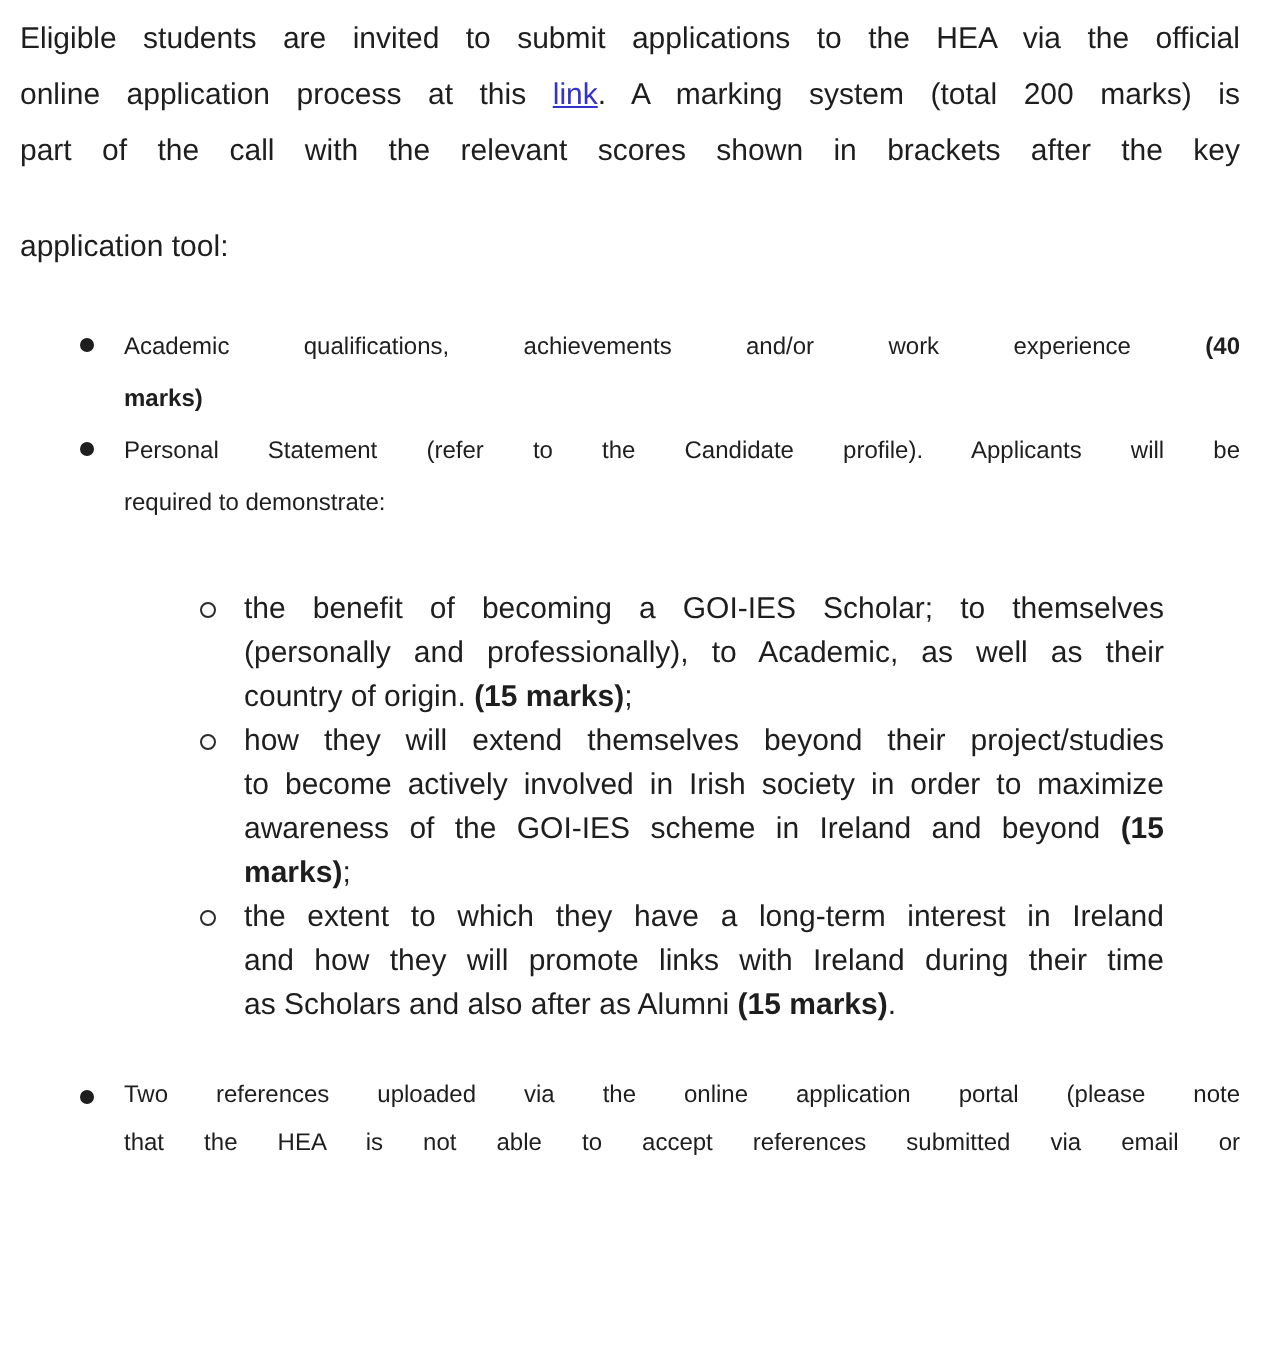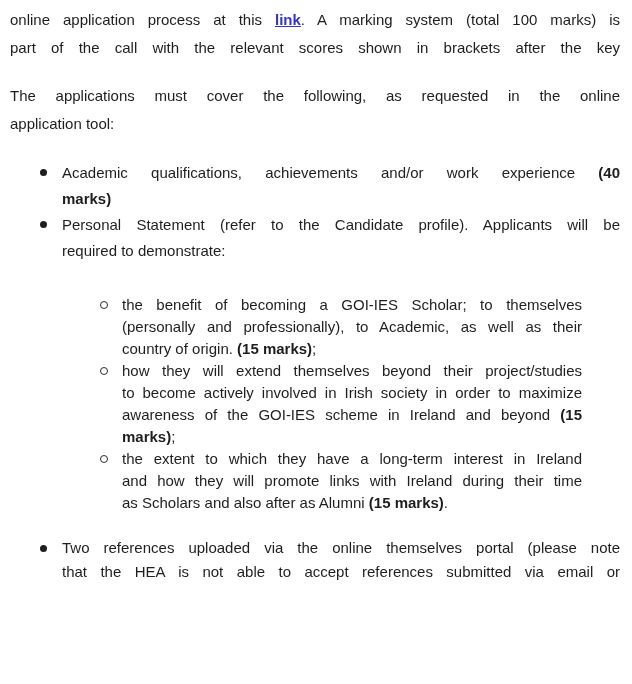--- a/index.html
+++ b/index.html
@@ -21,21 +21,21 @@
   .paragraph {
     width: 610px;
     font-size: 15px;
     line-height: 28px;
   }
   .paragraph + .paragraph { margin-top: 20px; }
   .bullet {
     display: flex;
     margin-left: 28px;
     width: 582px;
-    font-size: 15px;
+    font-size: 12px;
     line-height: 26px;
   }
   .paragraph + .bullet { margin-top: 22px; }
   .subbullet {
     display: flex;
     margin-left: 88px;
     width: 484px;
     font-size: 15px;
     line-height: 22px;
   }
@@ -73,33 +73,32 @@
   .line.final {
     text-align: left;
     text-align-last: auto;
     -moz-text-align-last: auto;
   }
   .b { font-weight: 700; }
   a.lnk {
     color: #3333cc;
     text-decoration: underline;
     cursor: pointer;
-    font-weight: bold;
   }
 </style>
 </head>
 <body>
 
 <main id="doc">
     <div class="block paragraph">
-      <div class="line"><span>online application process at this </span><a class="lnk" href="#" style="color: rgb(51, 51, 204);">link</a><span>.  A marking system (total 100 marks) is</span></div>
+      <div class="line"><span>Eligible students are invited to submit applications to the HEA via the official</span></div>
+      <div class="line"><span>online application process at this </span><a class="lnk" href="#" style="color: rgb(51, 51, 204);">link</a><span>.  A marking system (total 200 marks) is</span></div>
       <div class="line"><span>part of the call with the relevant scores shown in brackets after the key</span></div>
     </div>
     <div class="block paragraph">
-      <div class="line"><span>The applications must cover the following, as requested in the online</span></div>
       <div class="line final"><span>application tool:</span></div>
     </div>
     <div class="block bullet">
       <span class="marker disc-marker"></span>
       <div class="content">
         <div class="line"><span>Academic qualifications, achievements and/or work experience </span><span class="b">(40</span></div>
         <div class="line final"><span class="b">marks)</span></div>
       </div>
     </div>
     <div class="block bullet">
@@ -130,17 +129,17 @@
       <span class="marker circle-marker"></span>
       <div class="content">
         <div class="line"><span>the extent to which they have a long-term interest in Ireland</span></div>
         <div class="line"><span>and how they will promote links with Ireland during their time</span></div>
         <div class="line final"><span>as Scholars and also after as Alumni </span><span class="b">(15 marks)</span><span>.</span></div>
       </div>
     </div>
     <div class="block bullet">
       <span class="marker disc-marker"></span>
       <div class="content">
-        <div class="line"><span>Two references uploaded via the online themselves portal (please note</span></div>
+        <div class="line"><span>Two references uploaded via the online application portal (please note</span></div>
         <div class="line"><span>that the HEA is not able to accept references submitted via email or</span></div>
       </div>
     </div>
   </main>
 
 </body></html>

